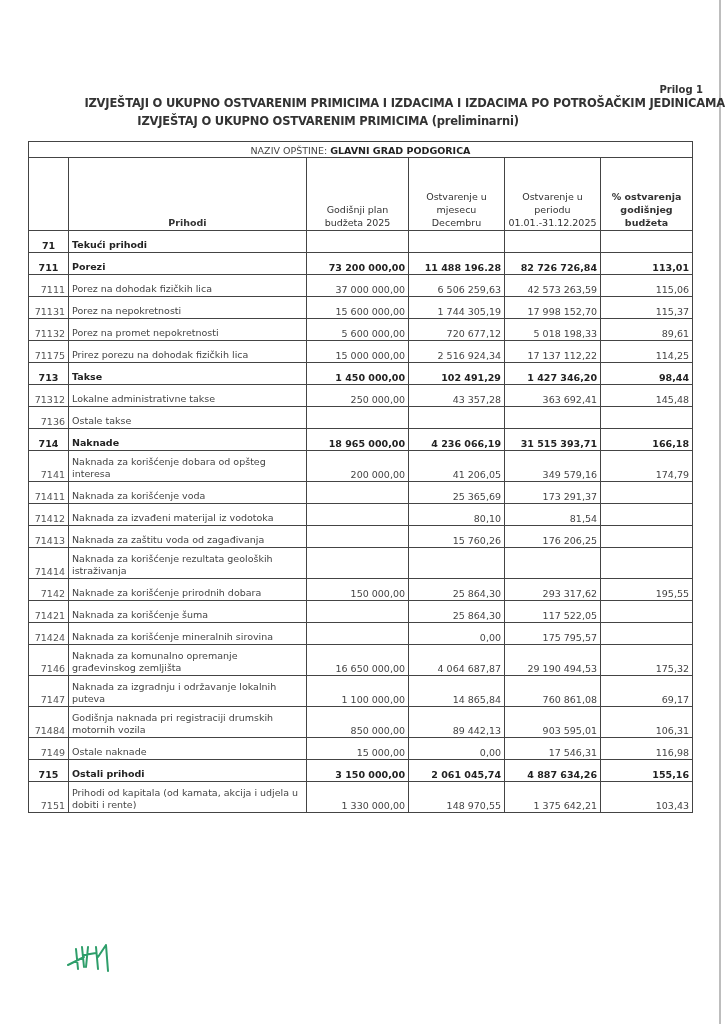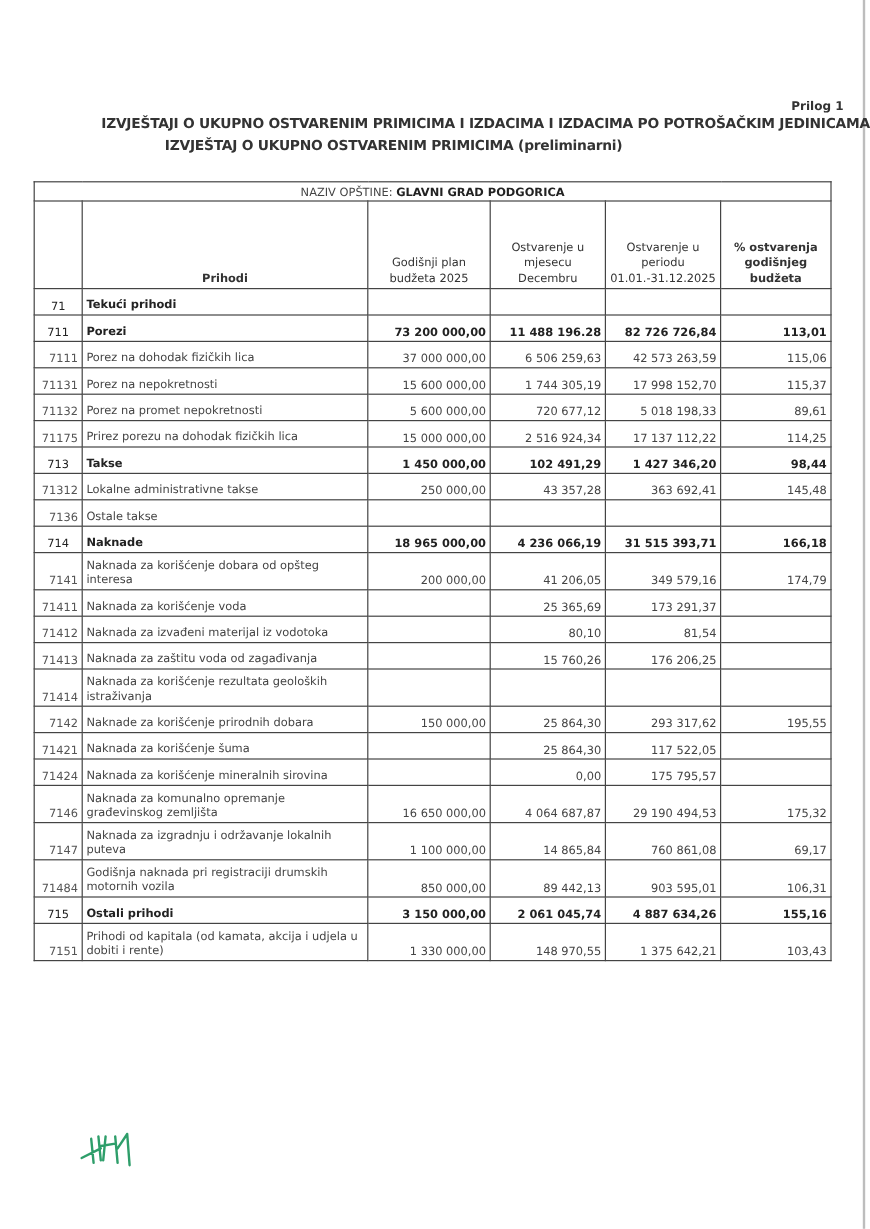--- a/index.html
+++ b/index.html
@@ -5,32 +5,32 @@
     html, body { margin: 0; padding: 0; }
     body {
       width: 725px; height: 1024px; background: #ffffff; position: relative; overflow: hidden;
       font-family: "DejaVu Sans", sans-serif; color: #2a2a2a;
     }
     .edge-line { position: absolute; right: 4px; top: 0; width: 2px; height: 1024px; background: #bdbdbd; }
     .prilog { position: absolute; right: 22px; top: 84px; font-size: 10px; font-weight: bold; color: #333; }
     .title1 { position: absolute; left: 0; width: 725px; top: 96px; text-align: right; font-size: 11.5px; font-weight: bold; color: #333; letter-spacing: -0.2px; }
     .title2 { position: absolute; left: 0; width: 656px; top: 114px; text-align: center; font-size: 11.5px; font-weight: bold; color: #333; letter-spacing: -0.2px; }
     table.main {
-      position: absolute; left: 28px; top: 151px; width: 664px;
+      position: absolute; left: 28px; top: 141px; width: 664px;
       border-collapse: collapse; table-layout: fixed; font-size: 9.5px;
       border: 1.5px solid #333;
     }
     table.main td, table.main th { border: 1px solid #444; padding: 1px 3px; vertical-align: bottom; }
     .muni-row td { text-align: center; font-size: 9.5px; height: 13px; vertical-align: middle; color: #444; border-bottom: 1.5px solid #333; }
     .muni-row b { color: #222; }
     .hdr th { font-weight: normal; text-align: center; vertical-align: middle; height: 70px; font-size: 9.5px; line-height: 13px; color: #333; }
     .hdr th.pr { font-weight: bold; }
     .hdr th.pct { font-weight: bold; }
     td.code { text-align: right; color: #555; white-space: nowrap; padding-right: 2px; }
-    td.code.lvl { text-align: center; font-weight: normal; color: #222; }
+    td.code.lvl { text-align: center; font-weight: bold; color: #222; }
     td.name { color: #444; line-height: 12px; }
     td.name.lvl { font-weight: bold; color: #222; }
     td.num { text-align: right; color: #444; white-space: nowrap; }
     tr.bold td.num { font-weight: bold; color: #222; }
     tr.r1 td { height: 19px; }
     tr.r2 td { height: 28px; }
     .signature { position: absolute; left: 62px; top: 935px; width: 60px; height: 40px; }
   </style>
 </head>
 <body>
@@ -228,20 +228,28 @@
         <td class="num">69,17</td>
       </tr>
       <tr class="r2">
         <td class="code">71484</td>
         <td class="name">Godišnja naknada pri registraciji drumskih motornih vozila</td>
         <td class="num">850 000,00</td>
         <td class="num">89 442,13</td>
         <td class="num">903 595,01</td>
         <td class="num">106,31</td>
       </tr>
+      <tr class="r1">
+        <td class="code">7149</td>
+        <td class="name">Ostale naknade</td>
+        <td class="num">15 000,00</td>
+        <td class="num">0,00</td>
+        <td class="num">17 546,31</td>
+        <td class="num">116,98</td>
+      </tr>
       <tr class="r1 bold">
         <td class="code lvl">715</td>
         <td class="name lvl">Ostali prihodi</td>
         <td class="num">3 150 000,00</td>
         <td class="num">2 061 045,74</td>
         <td class="num">4 887 634,26</td>
         <td class="num">155,16</td>
       </tr>
       <tr class="r2">
         <td class="code">7151</td>

